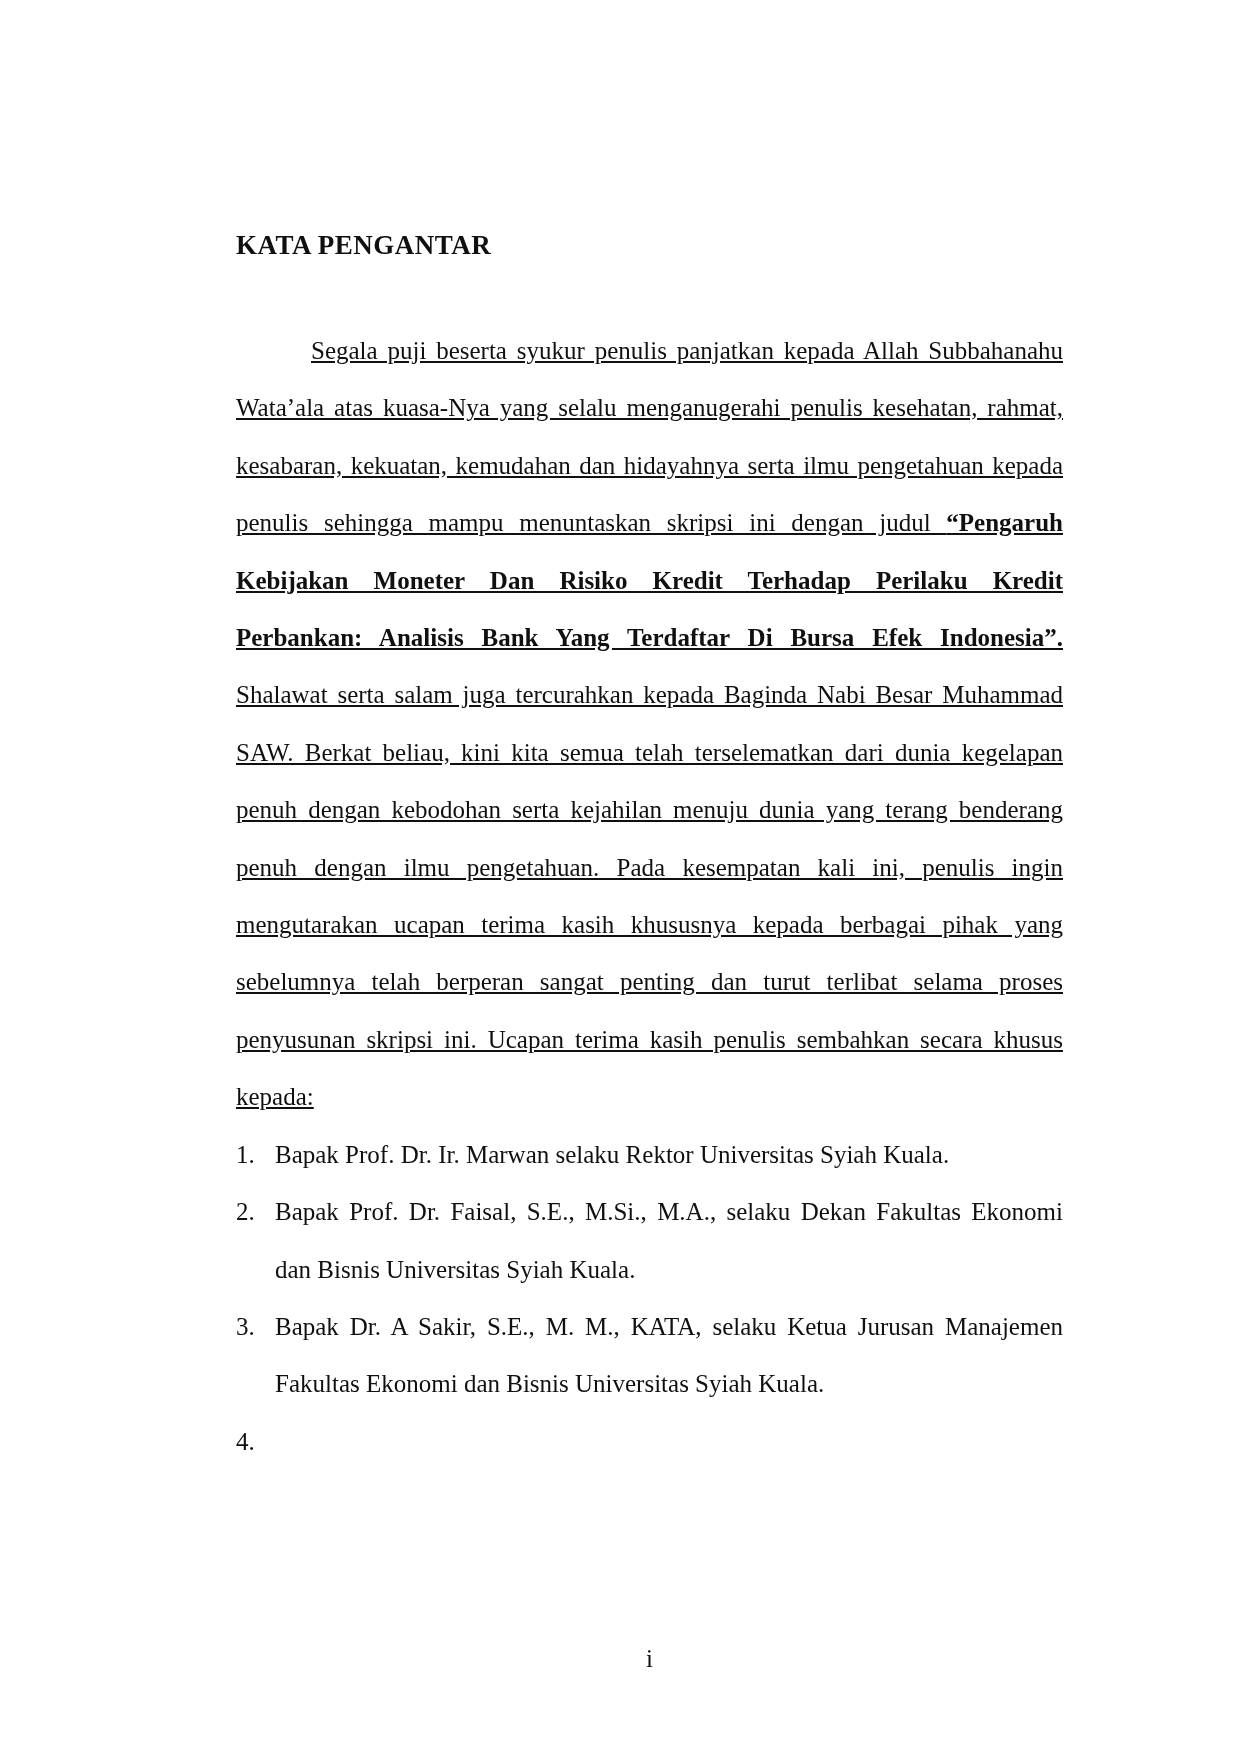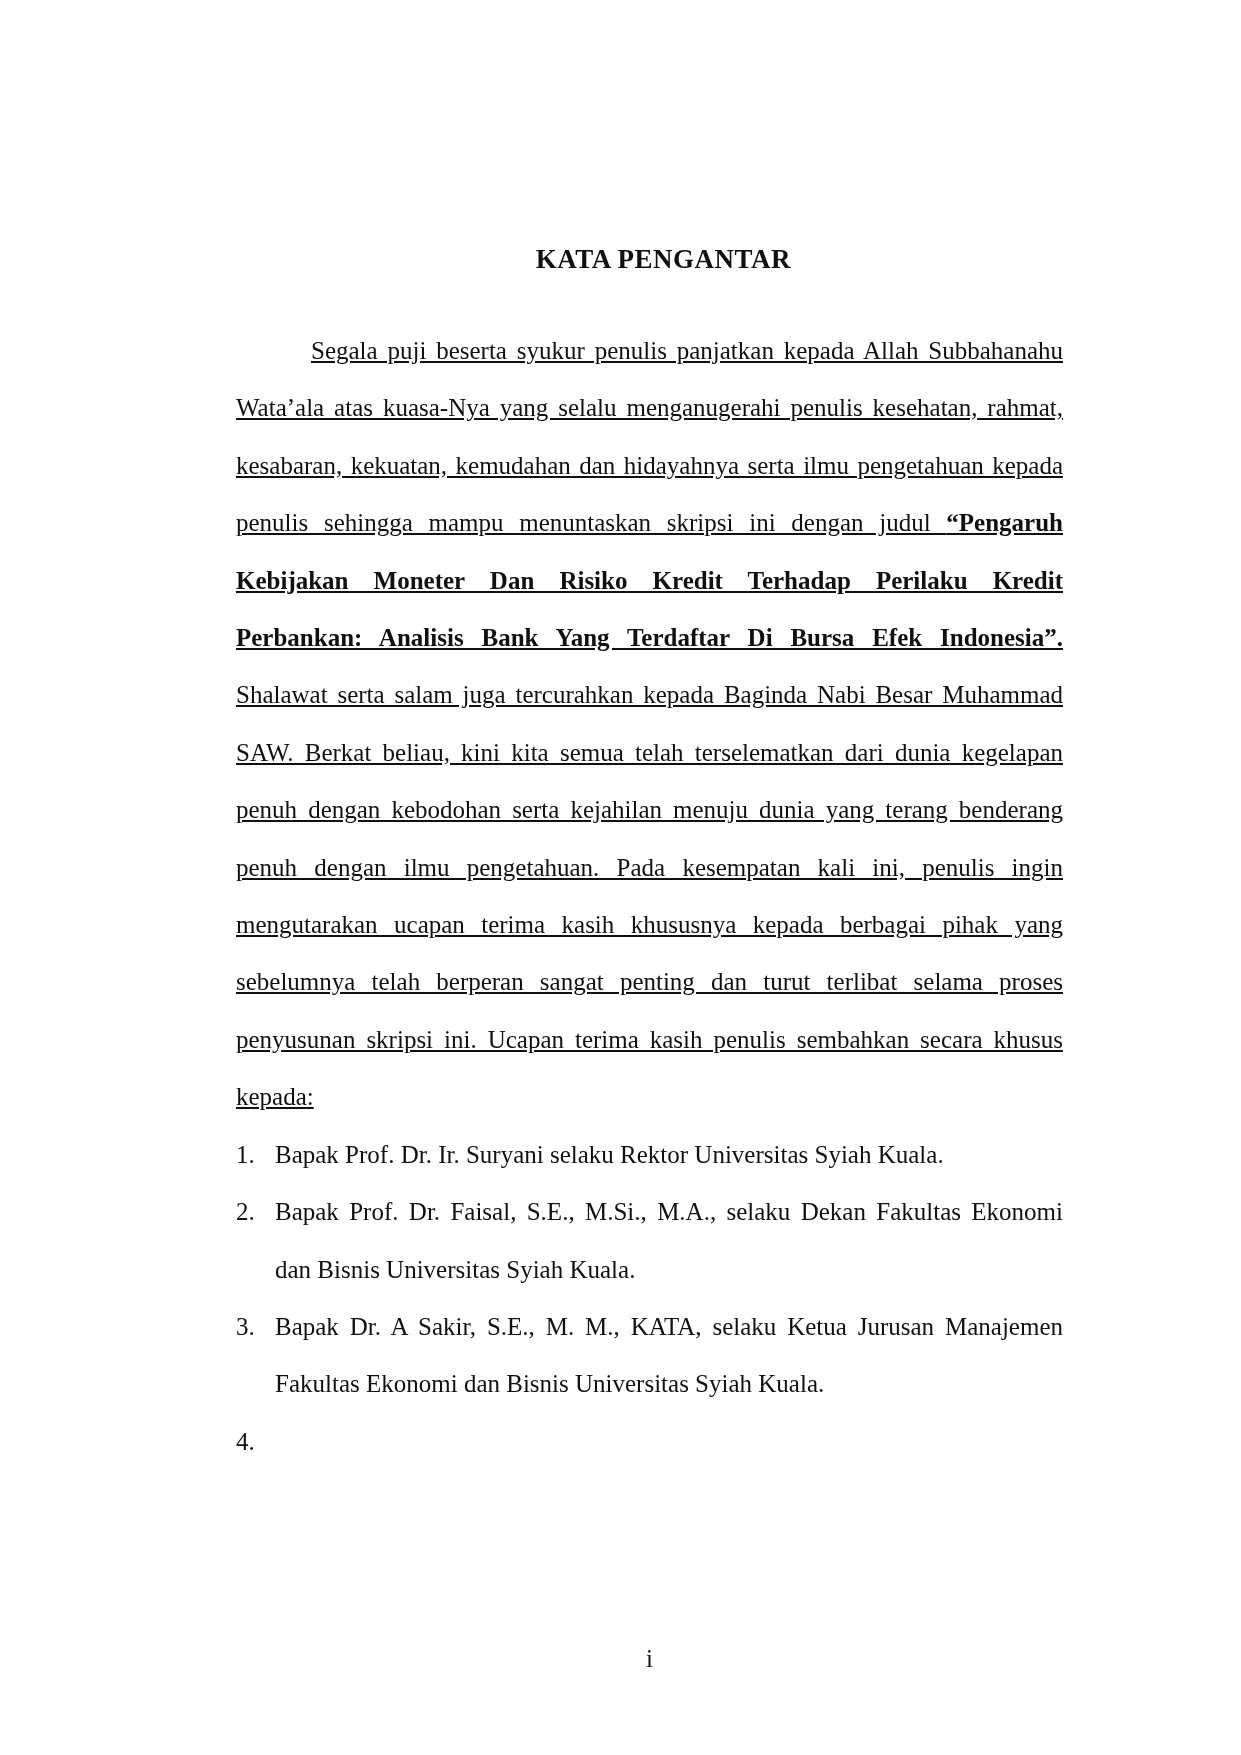--- a/index.html
+++ b/index.html
@@ -14,22 +14,22 @@
     background: #ffffff;
     color: #101010;
     font-family: "Liberation Serif", "DejaVu Serif", serif;
     overflow: hidden;
   }
   .doc-title {
     position: absolute;
     top: 230px;
     left: 236px;
     width: 827px;
-    margin: 14px;
-    text-align: center;
+    margin: 0;
+    text-align: left;
     font-size: 27px;
     font-weight: 700;
     letter-spacing: 0.5px;
   }
   .doc-body {
     position: absolute;
     top: 322px;
     left: 236px;
     width: 827px;
     font-size: 25px;
@@ -75,21 +75,21 @@
 
   <h1 class="doc-title">KATA PENGANTAR</h1>
 
   <div class="doc-body">
 
     <p class="opening-paragraph"><span>Segala puji beserta syukur penulis panjatkan kepada Allah Subbahanahu Wata’ala atas kuasa-Nya yang selalu menganugerahi penulis kesehatan, rahmat, kesabaran, kekuatan, kemudahan dan hidayahnya serta ilmu pengetahuan kepada penulis sehingga mampu menuntaskan skripsi ini dengan judul </span><span class="bold-seg">“Pengaruh Kebijakan Moneter Dan Risiko Kredit Terhadap Perilaku Kredit Perbankan: Analisis Bank Yang Terdaftar Di Bursa Efek Indonesia”.</span><span> Shalawat serta salam juga tercurahkan kepada Baginda Nabi Besar Muhammad SAW. Berkat beliau, kini kita semua telah terselematkan dari dunia kegelapan penuh dengan kebodohan serta kejahilan menuju dunia yang terang benderang penuh dengan ilmu pengetahuan. Pada kesempatan kali ini, penulis ingin mengutarakan ucapan terima kasih khususnya kepada berbagai pihak yang sebelumnya telah berperan sangat penting dan turut terlibat selama proses penyusunan skripsi ini. Ucapan terima kasih penulis sembahkan secara khusus kepada:</span></p>
 
     <ol class="ack-list">
       <li class="ack-item">
         <span class="ack-num">1.</span>
-        <span class="ack-text">Bapak Prof. Dr. Ir. Suryani selaku Rektor Universitas Syiah Kuala.</span>
+        <span class="ack-text">Bapak Prof. Dr. Ir. Marwan selaku Rektor Universitas Syiah Kuala.</span>
       </li>
       <li class="ack-item">
         <span class="ack-num">2.</span>
         <span class="ack-text">Bapak Prof. Dr. Faisal, S.E., M.Si., M.A., selaku Dekan Fakultas Ekonomi dan Bisnis Universitas Syiah Kuala.</span>
       </li>
       <li class="ack-item">
         <span class="ack-num">3.</span>
         <span class="ack-text">Bapak Dr. A Sakir, S.E., M. M., KATA, selaku Ketua Jurusan Manajemen Fakultas Ekonomi dan Bisnis Universitas Syiah Kuala.</span>
       </li>
       <li class="ack-item">

